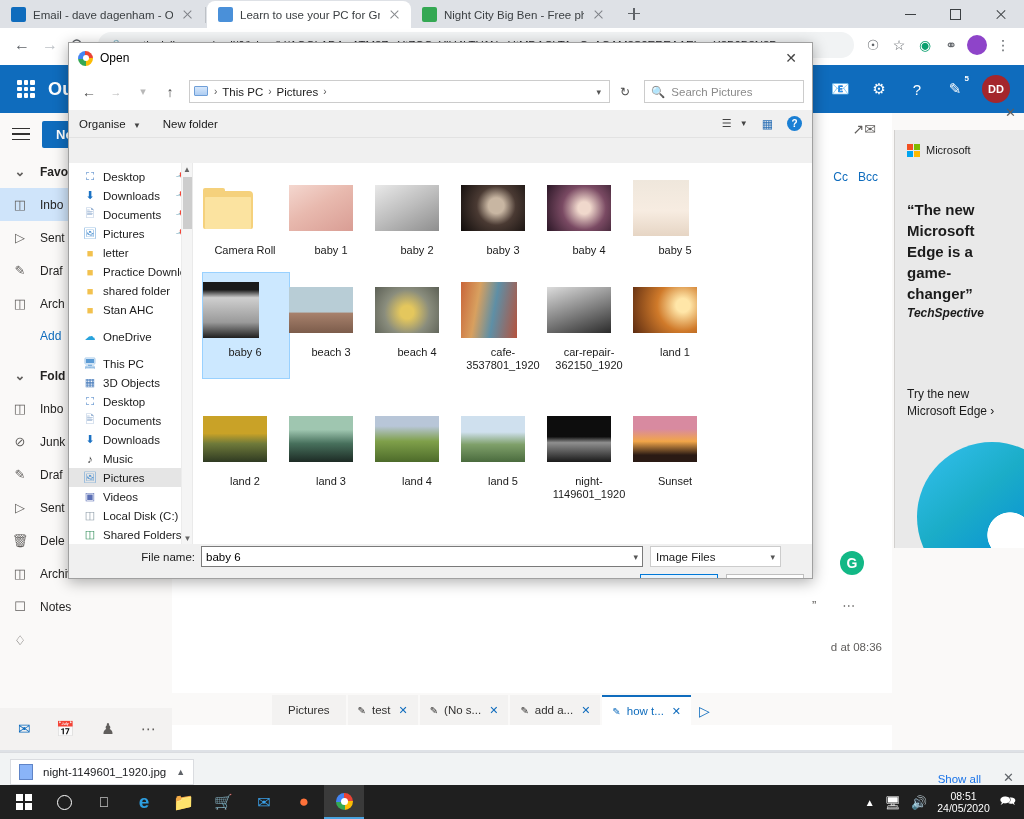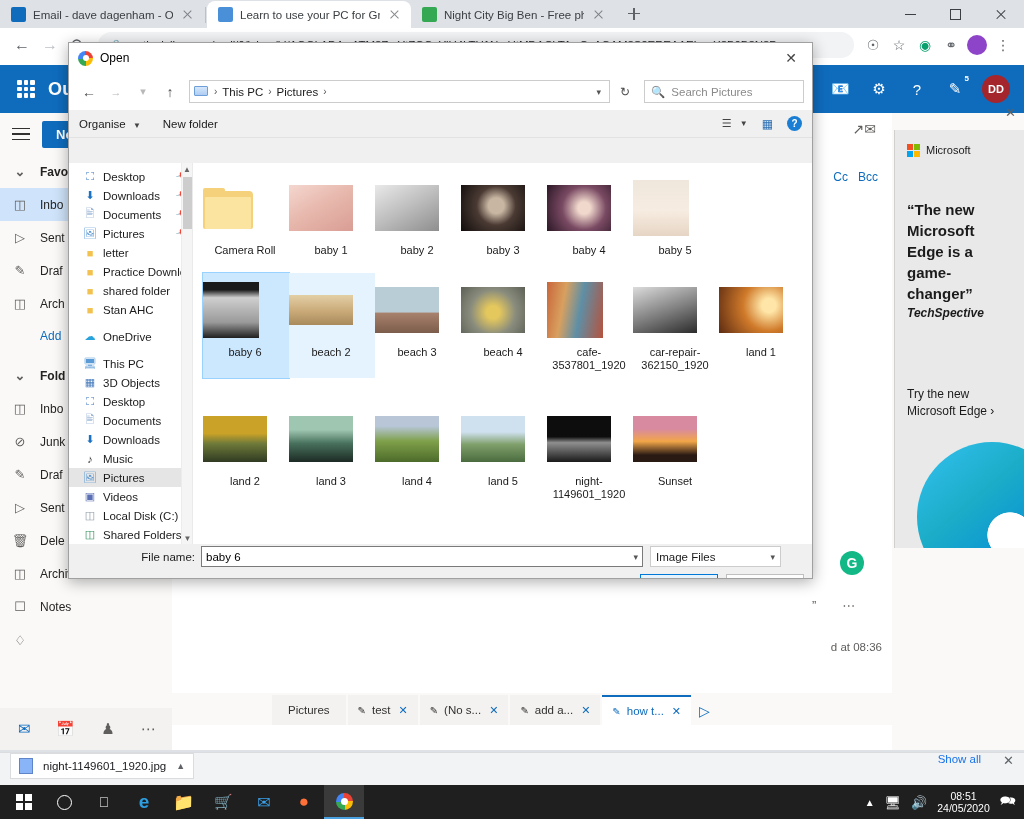--- a/index.html
+++ b/index.html
@@ -178,21 +178,21 @@
     position:absolute; left:22px; top:312px; width:150px; height:150px; border-radius:50%;
     background:
       radial-gradient(circle at 62% 62%, #ffffff 0 17%, rgba(255,255,255,0) 17.5%),
       linear-gradient(140deg,#35c1f1 0%,#1badc8 38%,#0f9bd0 60%,#0a5fb3 100%);
   }
   #promo-close { position:absolute; right:8px; top:40px; font-size:13px; color:#605e5c; }
 
   
   #download-bar {
     position:absolute; left:0; top:752px; width:1024px; height:33px;
-    background:#f1f3f4; border-top:1px solid #dadce0; display:flex; align-items:flex-start;
+    background:#f1f3f4; border-top:1px solid #dadce0; display:flex; align-items:flex-end;
     padding:0 10px; gap:10px;
   }
   #dl-item {
     display:flex; align-items:center; gap:10px; background:#fff; border:1px solid #dadce0;
     border-radius:0; height:26px; padding:0 8px; font-size:11.5px; color:#202124;
   }
   #dl-thumb { width:14px; height:16px; background:#8ab4f8; border:1px solid #5f84c7; }
   #dl-caret { font-size:9px; color:#5f6368; }
   #dl-showall { margin-left:auto; font-size:11.5px; color:#1a73e8; }
   #dl-close { font-size:13px; color:#5f6368; padding-left:12px; }
@@ -726,26 +726,20 @@
         </div>
       </div>
 
       <div class="file-row" style="margin-top:10px;">
         <div class="file-cell selected">
           <div class="thumb-wrap">
             <span class="thumb tall" style="background:linear-gradient(180deg,#1b1b1b 0 14%,#cfcfcf 28%,#9a9a9a 72%,#1f1f1f 100%);"></span>
           </div>
           <div class="file-label">baby 6</div>
         </div>
-        <div class="file-cell sel-soft">
-          <div class="thumb-wrap">
-            <span class="thumb" style="height:30px;background:linear-gradient(180deg,#e3cfa6,#c9a977 55%,#a88a5c);"></span>
-          </div>
-          <div class="file-label">beach 2</div>
-        </div>
         <div class="file-cell">
           <div class="thumb-wrap">
             <span class="thumb" style="background:linear-gradient(180deg,#b8cdd6 0 55%,#a8826d 56%,#7c5c4b);"></span>
           </div>
           <div class="file-label">beach 3</div>
         </div>
         <div class="file-cell">
           <div class="thumb-wrap">
             <span class="thumb" style="background:radial-gradient(circle at 50% 55%,#e4c75d 0 16%,#8a8d7d 55%,#5c6056);"></span>
           </div>

